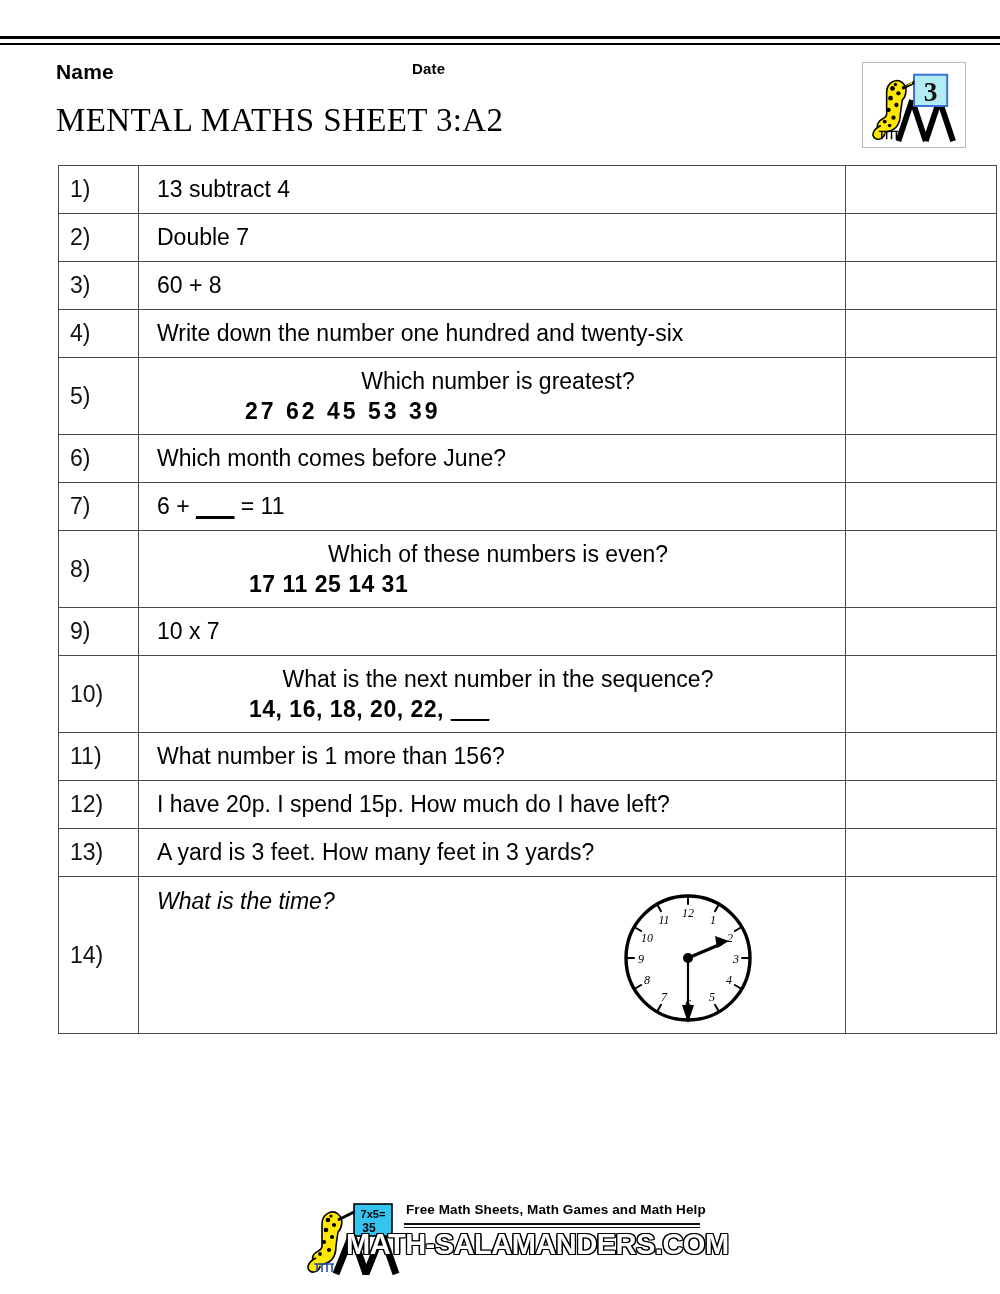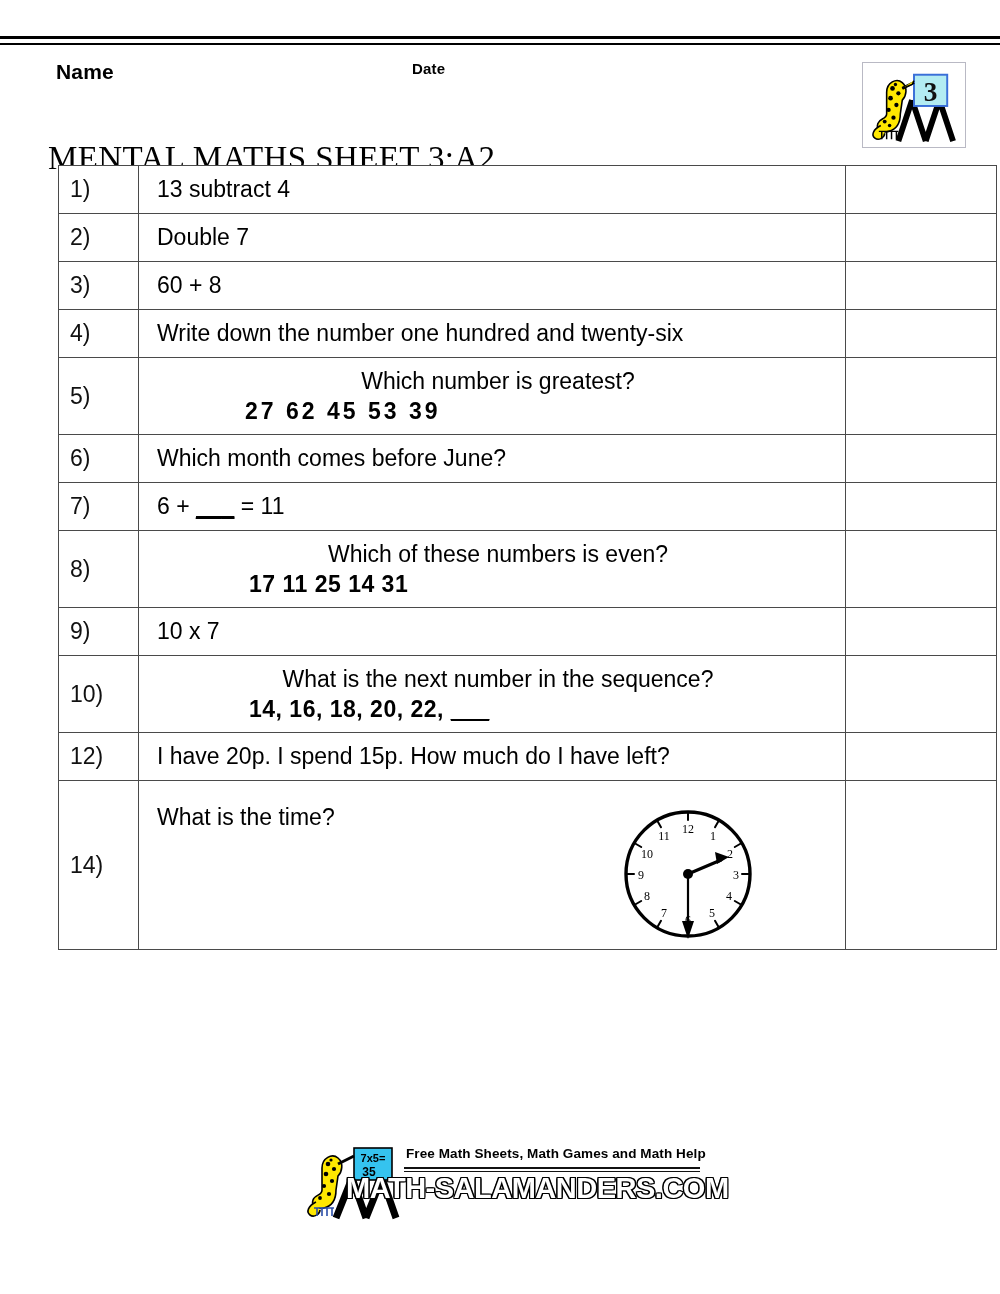--- a/index.html
+++ b/index.html
@@ -39,27 +39,26 @@
   .hdr-date {
     position: absolute;
     left: 412px;
     top: 60px;
     font-size: 15px;
     font-weight: bold;
     letter-spacing: .2px;
   }
   .sheet-title {
     position: absolute;
-    left: 48px;
+    left: 56px;
     top: 102px;
     font-family: "Liberation Serif", serif;
     font-size: 33px;
     letter-spacing: .4px;
     white-space: nowrap;
-    margin-top: 38px;
   }
 
   
   .hdr-logo {
     position: absolute;
     left: 862px;
     top: 62px;
     width: 104px;
     height: 86px;
     border: 1px solid #b9b9c4;
@@ -126,21 +125,21 @@
     right: 84px;
     top: 4px;
     width: 134px;
     height: 134px;
   }
 
   
   .footer {
     position: absolute;
     left: 0; right: 0;
-    top: 1136px;
+    top: 1192px;
     height: 92px;
   }
   .footer-inner {
     position: relative;
     width: 400px;
     margin: 0 auto;
     height: 92px;
   }
   .foot-logo {
     position: absolute;
@@ -290,31 +289,41 @@
 
     <tr class="qrow-2">
       <td class="c-num">10)</td>
       <td class="c-q">
         <span class="q-sub">What is the next number in the sequence?</span>
         <span class="q-line2"><span>14, 16, 18, 20, 22, </span><span class="blank-u">___</span></span>
       </td>
       <td class="c-ans"></td>
     </tr>
 
+    <tr class="qrow-1">
+      <td class="c-num">11)</td>
+      <td class="c-q">What number is 1 more than 156?</td>
+      <td class="c-ans"></td>
+    </tr>
 
     <tr class="qrow-1">
       <td class="c-num">12)</td>
       <td class="c-q">I have 20p. I spend 15p. How much do I have left?</td>
       <td class="c-ans"></td>
     </tr>
 
+    <tr class="qrow-1">
+      <td class="c-num">13)</td>
+      <td class="c-q">A yard is 3 feet. How many feet in 3 yards?</td>
+      <td class="c-ans"></td>
+    </tr>
 
     <tr class="qrow-tall">
       <td class="c-num">14)</td>
-      <td class="c-q" style="vertical-align:top; padding-top:22px;">
+      <td class="c-q" style="vertical-align:top; padding-top:10px;font-style:italic;">
         <div class="cell-inner">
           <span>What is the time?</span>
           <div class="clock-wrap">
             <svg viewBox="0 0 134 134" width="134" height="134">
               <circle cx="67" cy="67" r="62" fill="#ffffff" stroke="#000" stroke-width="3.4"></circle>
 
               <g stroke="#000" stroke-width="2" stroke-linecap="round">
                 <line x1="67" y1="5" x2="67" y2="13"></line>
                 <line x1="98" y1="13.3" x2="94" y2="20.2"></line>
                 <line x1="120.7" y1="36" x2="113.8" y2="40"></line>

